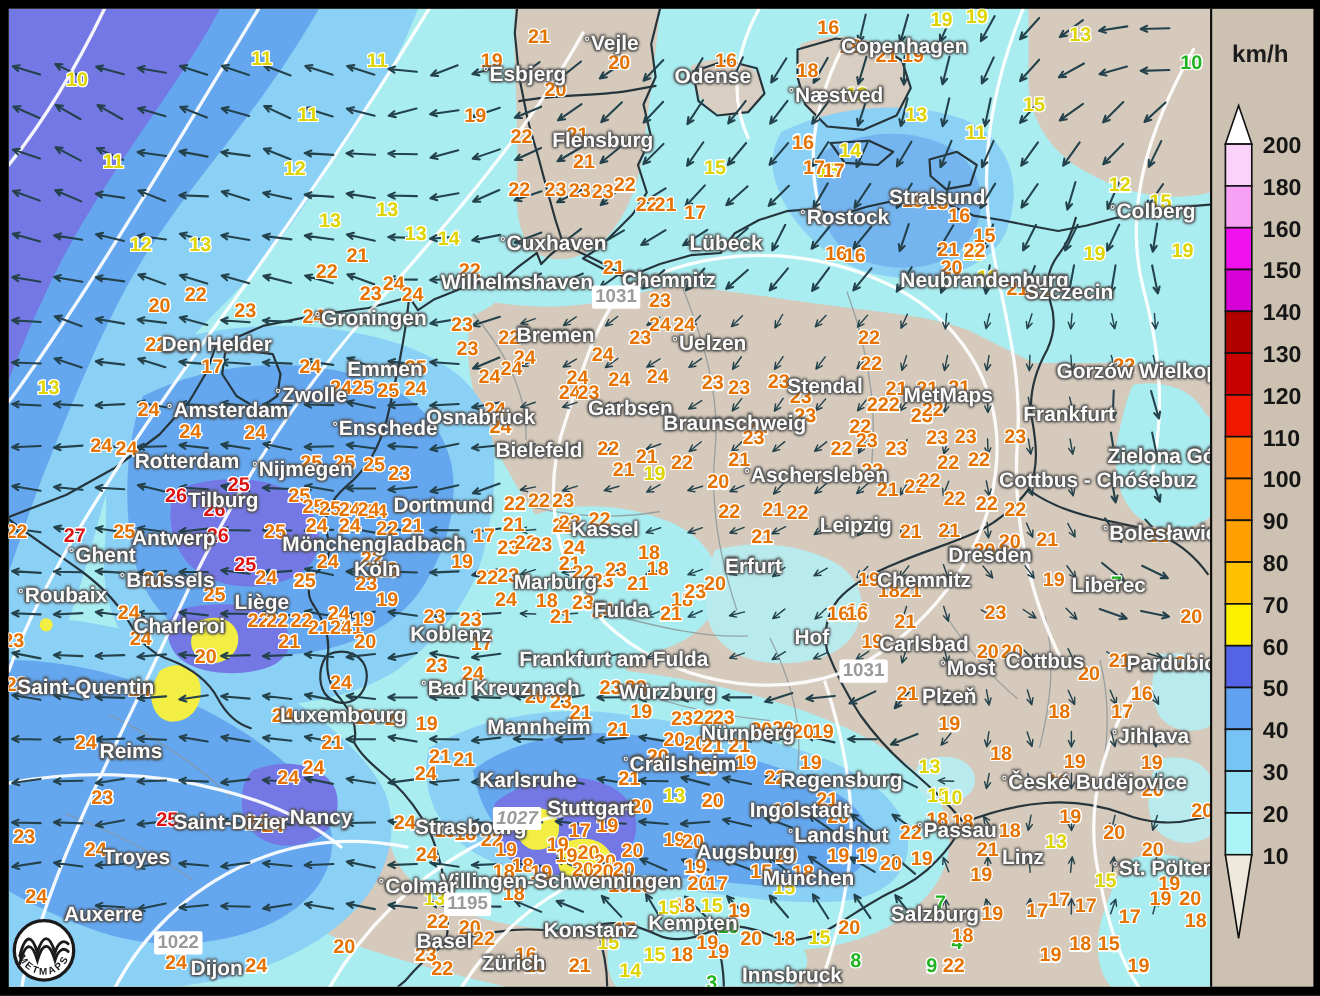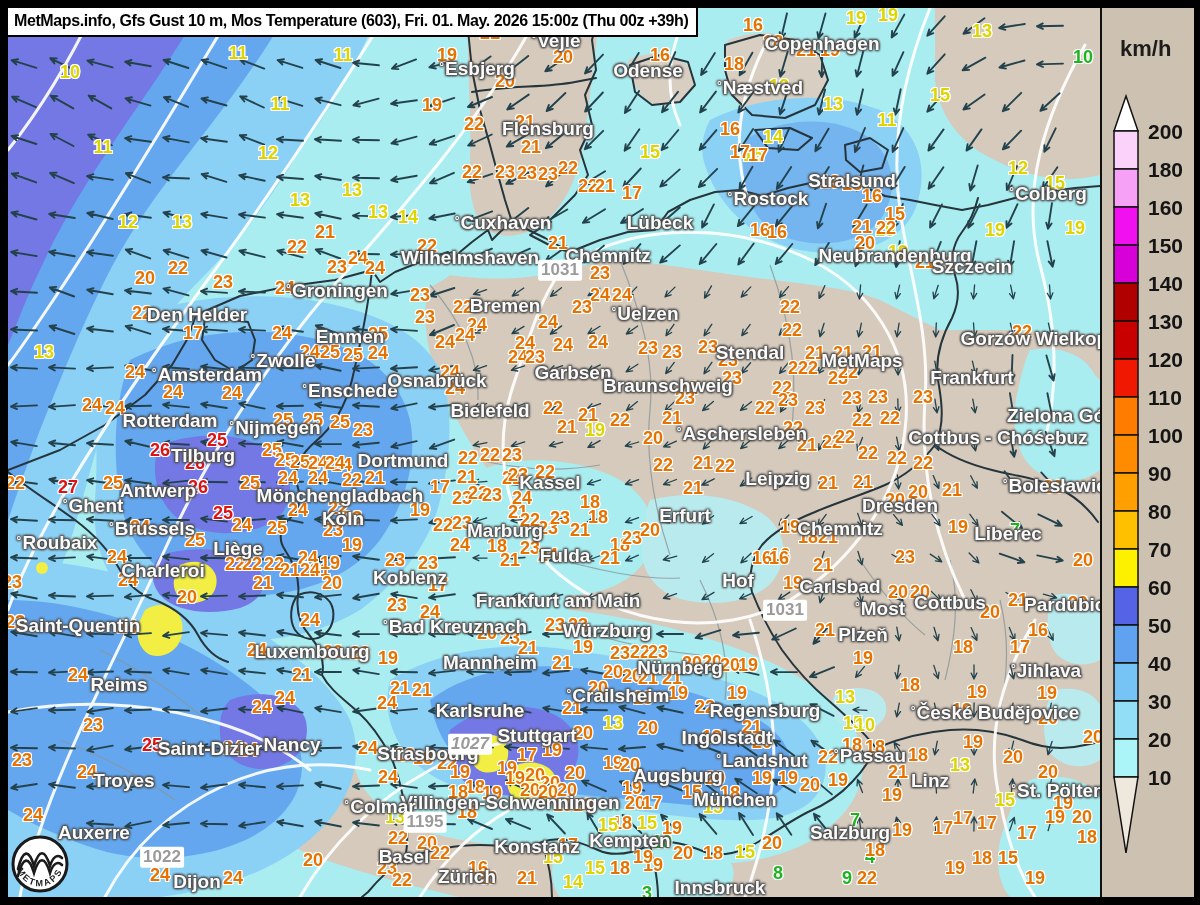--- a/index.html
+++ b/index.html
@@ -1205,21 +1205,21 @@
         <div class="city" style="left: 832px; top: 520px;">Chemnitz</div>
         <div class="city" style="left: 892px; top: 497px;">Dresden</div>
         <div class="city" style="left: 1052px; top: 477px;"><span class="mk">°</span>Bolesławiec</div>
         <div class="city" style="left: 1000px; top: 525px;">Liberec</div>
         <div class="city" style="left: 155px; top: 562px;">Charleroi</div>
         <div class="city" style="left: 557px; top: 547px;">Fulda</div>
         <div class="city" style="left: 872px; top: 567px; margin-top: 33px;"><span class="mk">°</span>Most</div>
         <div class="city" style="left: 832px; top: 578px;">Carlsbad</div>
         <div class="city" style="left: 730px; top: 572px;">Hof</div>
         <div class="city" style="left: 70px; top: 617px;">Saint-Quentin</div>
-        <div class="city" style="left: 550px; top: 592px;">Frankfurt am Main</div>
+        <div class="city" style="left: 550px; top: 592px;">Frankfurt am Fulda</div>
         <div class="city" style="left: 402px; top: 569px;">Koblenz</div>
         <div class="city" style="left: 942px; top: 594px;">Cottbus</div>
         <div class="city" style="left: 1062px; top: 596px;">Pardubice</div>
         <div class="city" style="left: 304px; top: 643px;">Luxembourg</div>
         <div class="city" style="left: 447px; top: 618px;"><span class="mk">°</span>Bad Kreuznach</div>
         <div class="city" style="left: 599px; top: 622px;">Würzburg</div>
         <div class="city" style="left: 482px; top: 654px;">Mannheim</div>
         <div class="city" style="left: 672px; top: 659px;">Nürnberg</div>
         <div class="city" style="left: 855px; top: 626px;">Plzeň</div>
         <div class="city" style="left: 1038px; top: 662px;"><span class="mk">°</span>Jihlava</div>
@@ -1294,23 +1294,20 @@
         <text x="46" y="549" font-size="21" font-weight="bold" fill="#151515">70</text>
         <text x="46" y="587" font-size="21" font-weight="bold" fill="#151515">60</text>
         <text x="46" y="625" font-size="21" font-weight="bold" fill="#151515">50</text>
         <text x="46" y="663" font-size="21" font-weight="bold" fill="#151515">40</text>
         <text x="46" y="701" font-size="21" font-weight="bold" fill="#151515">30</text>
         <text x="46" y="739" font-size="21" font-weight="bold" fill="#151515">20</text>
         <text x="46" y="777" font-size="21" font-weight="bold" fill="#151515">10</text>
       </svg>
   </div>
 
-  <div id="title-bar">
-    <span>MetMaps.info, Gfs Gust 10 m, Mos Temperature (603), Fri. 01. May. 2026 15:00z (Thu 00z +39h)</span>
-  </div>
 
 
   <svg id="logo" viewBox="0 0 64 64">
     <circle cx="31" cy="31" r="27" fill="#ffffff" stroke="#1a1a1a" stroke-width="3"></circle>
     <path d="M9,36 C14,16 20,16 25,33 C30,16 36,16 41,33 C44,23 49,21 53,25" fill="none" stroke="#1a1a1a" stroke-width="2.6" stroke-linecap="round"></path>
     <path d="M9,43 C14,23 20,23 25,40 C30,23 36,23 41,40 C44,30 49,28 53,32" fill="none" stroke="#1a1a1a" stroke-width="2.6" stroke-linecap="round"></path>
     <defs>
         <path id="logo-arc" d="M 8,36 A 24,24 0 0,0 54,36" fill="none"></path>
       </defs>
     <text font-size="9" font-weight="bold" fill="#1a1a1a" letter-spacing="2">

